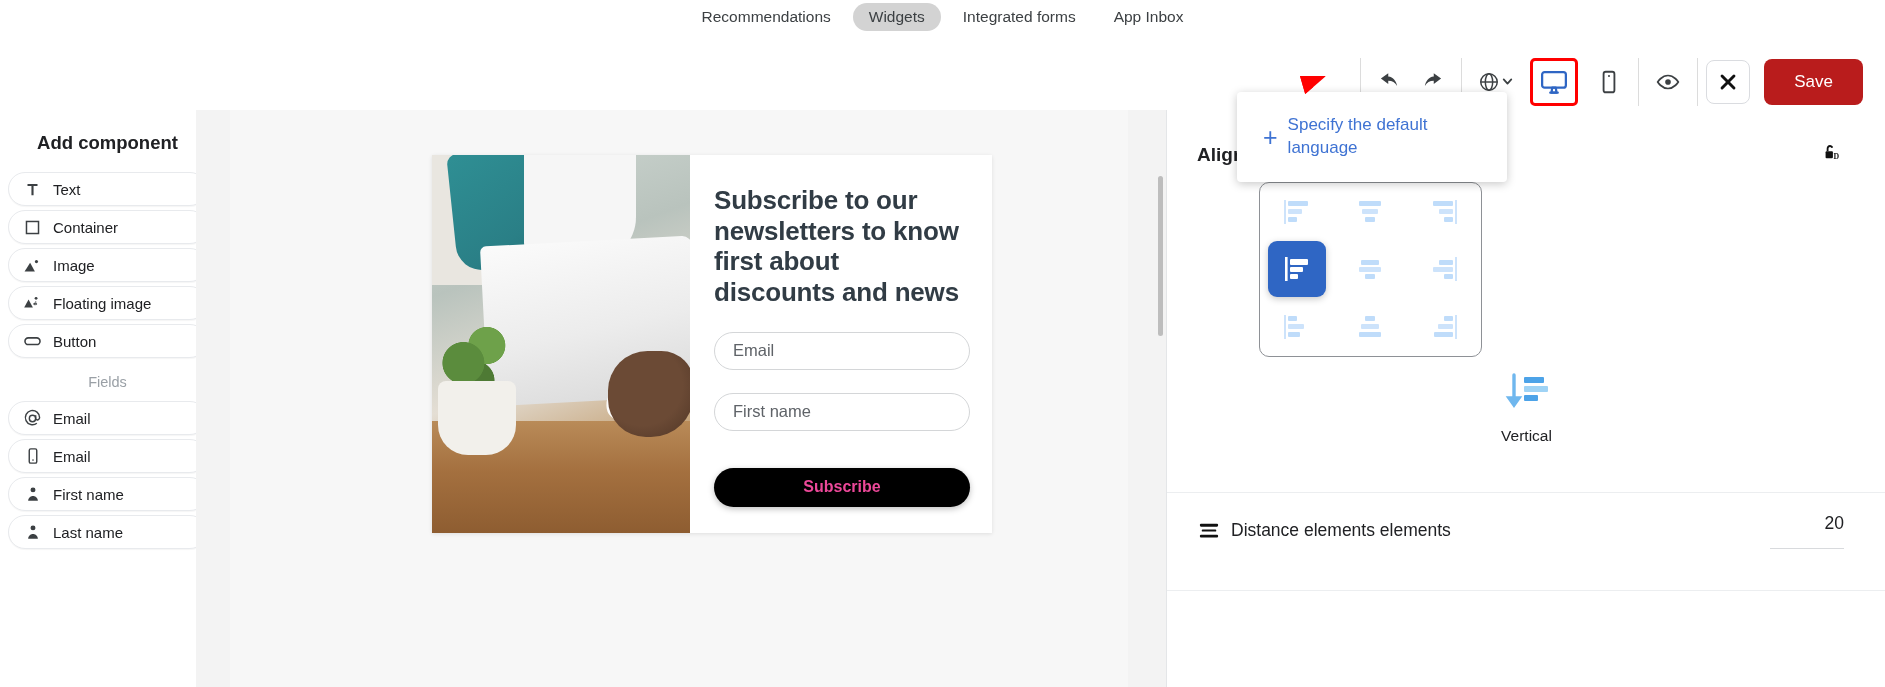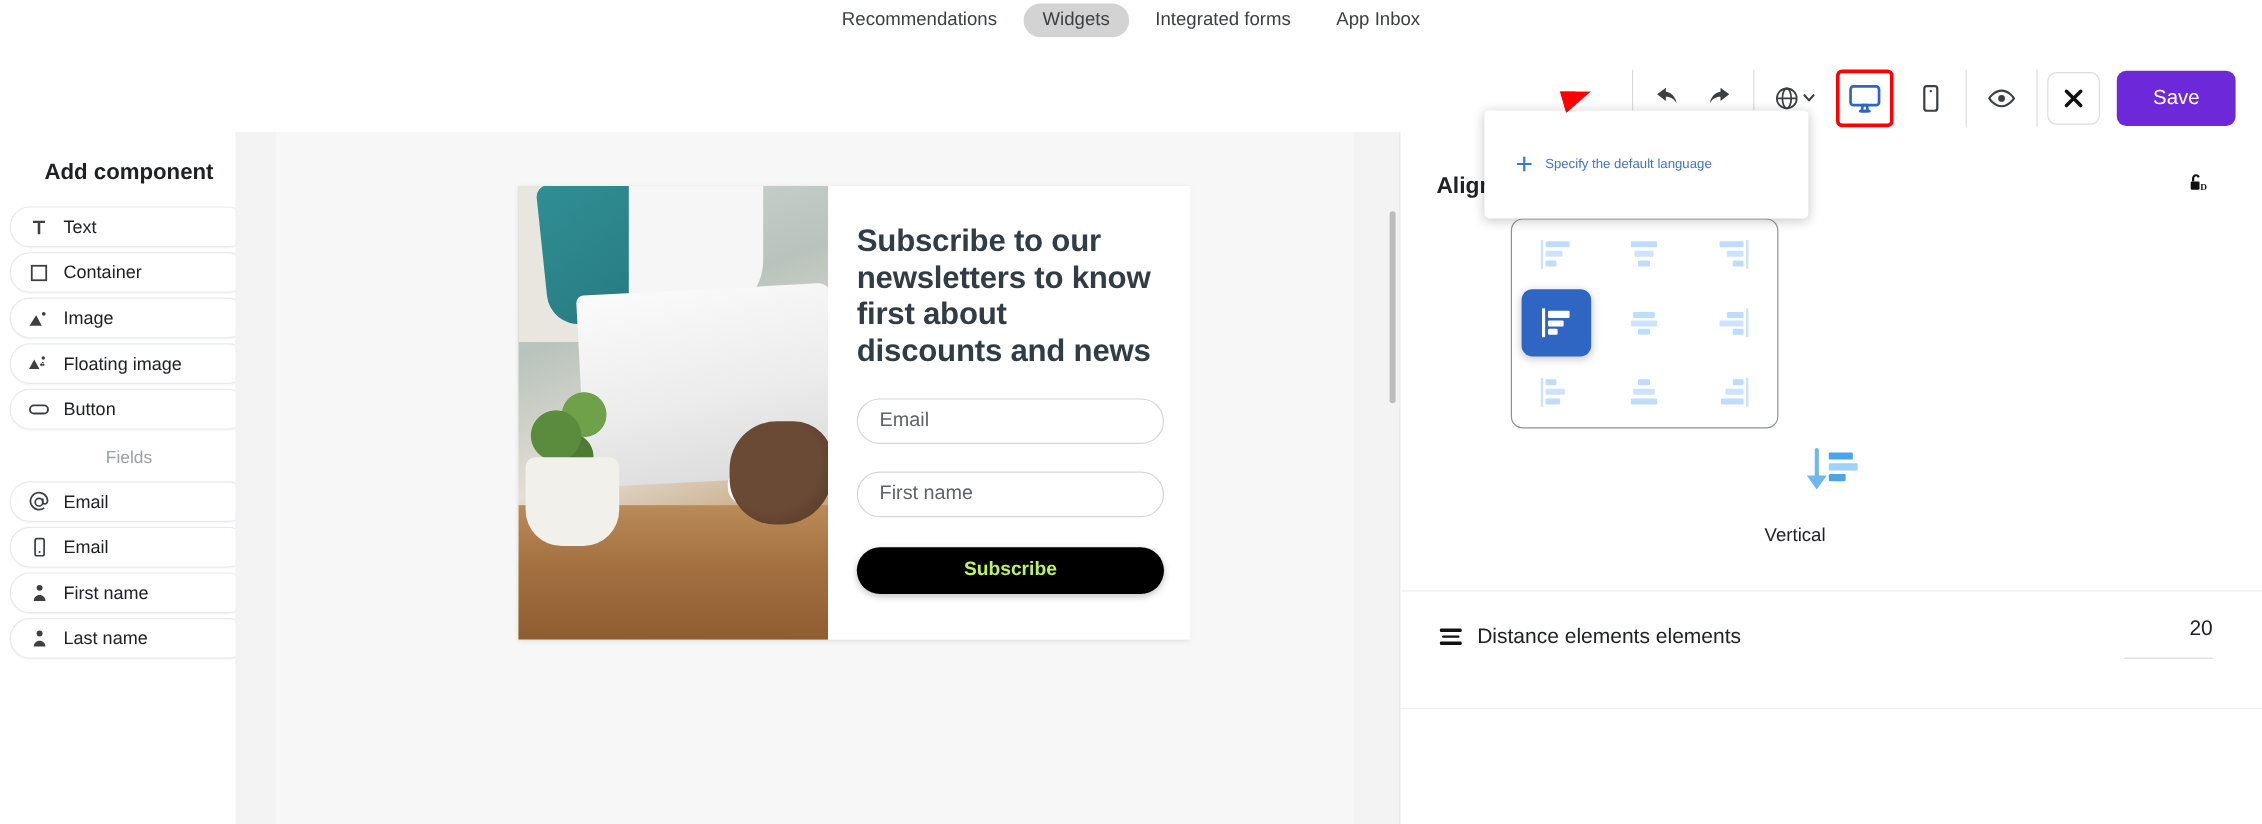--- a/index.html
+++ b/index.html
@@ -43,21 +43,21 @@
     width: 44px; height: 44px; border: 1px solid #dadce0; border-radius: 8px;
     background: #fff;
   }
   .tb-btn-highlight {
     width: 48px; height: 48px;
     border: 3px solid #ff0000; border-radius: 5px;
     background: #fff;
   }
   .save-btn {
     margin-left: 14px;
-    background: #6d28d9; color: #fff;
+    background: #b91c1c; color: #fff;
     font-size: 17px; font-weight: 400;
     border: none; border-radius: 8px;
     height: 46px; padding: 0 30px; cursor: pointer;
     font-family: "Liberation Sans", sans-serif;
   }
 
   
   .popup {
     position: absolute; top: 92px; left: 1237px;
     width: 270px; height: 90px;
@@ -84,21 +84,21 @@
     border-top: 18px solid #ff0000;
     border-bottom: 0;
     transform: skewX(0deg);
     clip-path: polygon(0 0, 100% 0, 20% 100%);
   }
   .popup-plus {
     color: #3f73d3; font-size: 25px; line-height: 1;
     flex: 0 0 auto; font-weight: 400;
   }
   .popup-text {
-    color: #3f73d3; font-size: 11px; line-height: 1.35;
+    color: #3f73d3; font-size: 17px; line-height: 1.35;
     max-width: 175px;
     cursor: pointer;
   }
 
   
   .sidebar {
     position: absolute; top: 110px; left: 0; width: 216px; height: 577px;
     background: #ffffff;
     border-right: 1px solid #e4e6e8;
     overflow: hidden;
@@ -209,22 +209,22 @@
   .w-field {
     margin-top: 0; height: 38px; width: 256px;
     border: 1px solid #d4d6d8; border-radius: 19px;
     display: flex; align-items: center; padding-left: 18px;
     font-size: 16.5px; color: #5f6368; background: #fff;
     cursor: text;
   }
   .w-field.first { margin-top: 24px; }
   .w-field.second { margin-top: 23px; }
   .w-subscribe {
-    margin-top: 25px; height: 39px; width: 256px;
-    background: #000000; border-radius: 20px; color: #bef264;
+    margin-top: 37px; height: 39px; width: 256px;
+    background: #000000; border-radius: 20px; color: #ec4899;
     display: flex; align-items: center; justify-content: center;
     font-size: 16px; font-weight: bold; cursor: pointer;
     box-shadow: 0 2px 6px rgba(0,0,0,0.25);
   }
   .canvas-scroll {
     position: absolute; top: 66px; left: 962px;
     width: 5px; height: 160px; background: #bdbdbd; border-radius: 3px;
   }
 
   
@@ -258,21 +258,21 @@
   .swatch {
     width: 58px; height: 56px; display: flex; align-items: center; justify-content: center;
     border-radius: 9px;
   }
 
   .orient-row {
     position: absolute; left: 0; top: 255px; width: 719px;
     display: flex; justify-content: center; gap: 52px;
   }
   .orient-item {
-    display: flex; flex-direction: column; gap: 20px; cursor: pointer;
+    display: flex; flex-direction: column; align-items: center; gap: 9px; cursor: pointer;
   }
   .orient-box {
     width: 112px; height: 53px; border-radius: 7px;
     display: flex; align-items: center; justify-content: center;
   }
   .orient-box.active { background: #e0e0e0; }
   .orient-label { font-size: 15.5px; color: #202124; }
   .orient-label.active { color: #3f73d3; }
 
   .distance-row {

